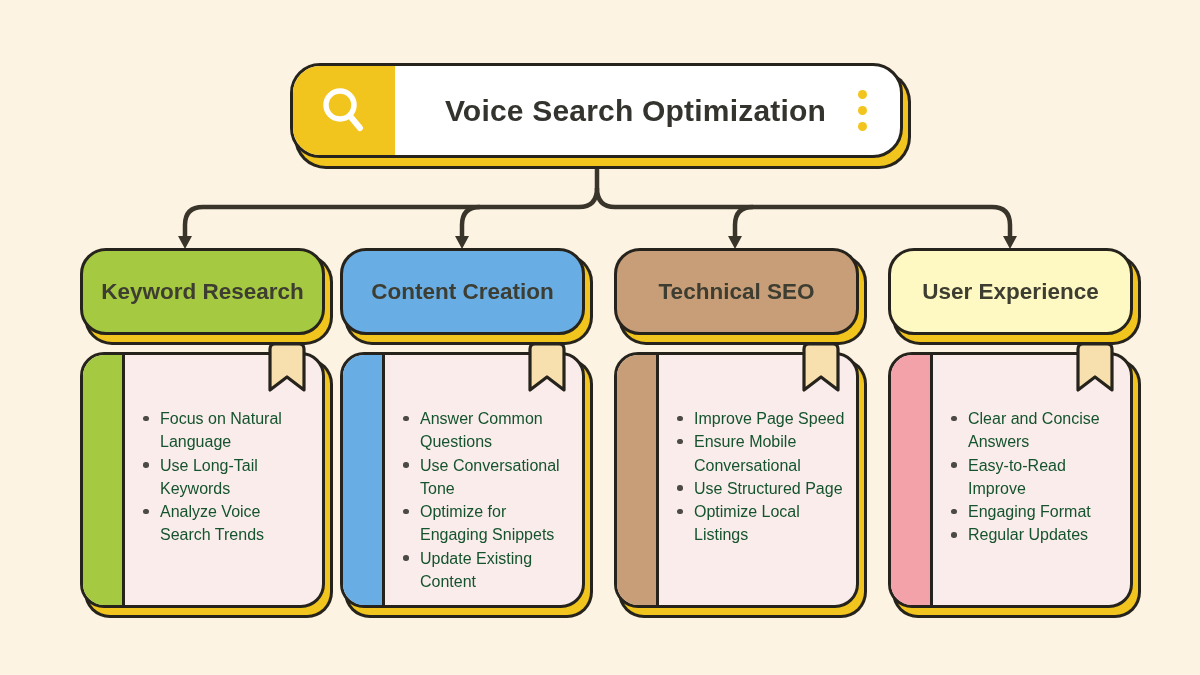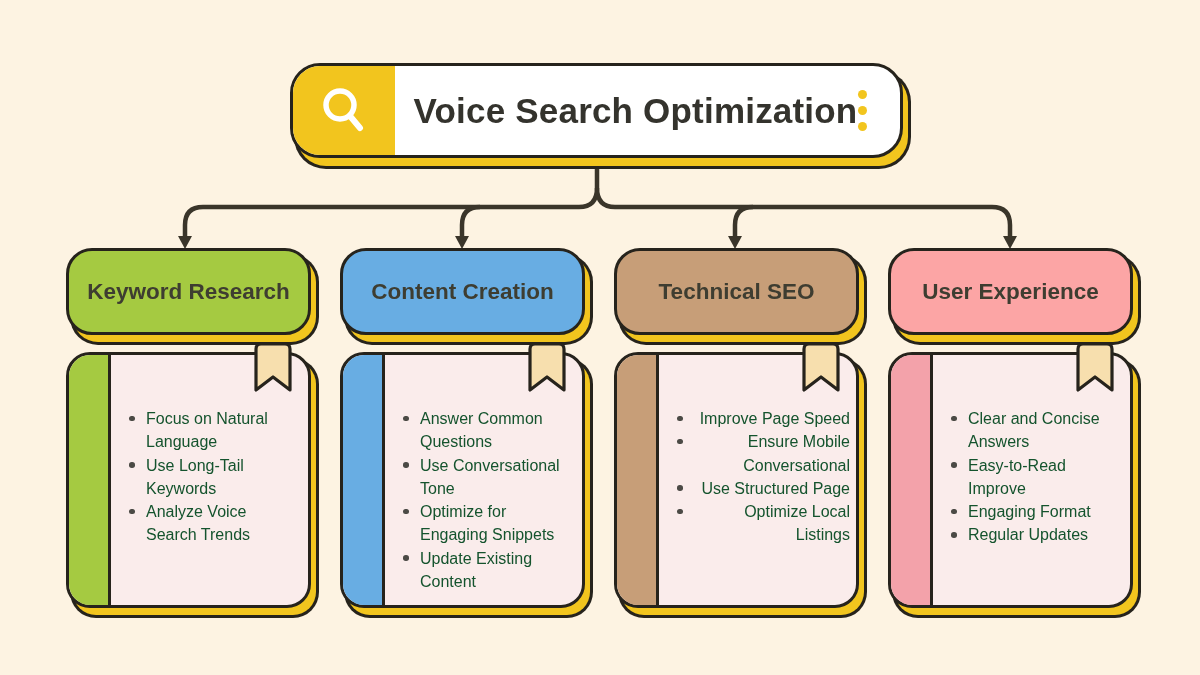--- a/index.html
+++ b/index.html
@@ -19,29 +19,29 @@
     position:absolute; left:290px; top:63px; width:613px; height:95px;
     background:#ffffff; border:3.5px solid #26231c; border-radius:30px;
     box-shadow:6px 9px 0 -1px #f2c51e, 6px 9px 0 2px #26231c;
     display:flex; align-items:center; overflow:hidden; z-index:2;
   }
   .search-left {
     width:102px; height:100%; background:#f2c51e; flex:0 0 auto;
     display:flex; align-items:center; justify-content:center;
   }
   .search-title {
-    flex:1; text-align:center; font-size:35px; font-weight:700;
+    flex:1; text-align:center; font-size:30px; font-weight:700;
     color:#34332d; letter-spacing:.2px; padding-left:18px;
   }
   .kebab { flex:0 0 auto; width:42px; display:flex; flex-direction:column; align-items:flex-start; gap:7px; }
   .kebab i { width:9px; height:9px; border-radius:50%; background:#f2c51e; display:block; }
 
   
   .branch { position:absolute; top:248px; width:245px; height:375px; z-index:2; }
-  .b0 { left:66px;text-decoration:underline; } .b1 { left:340px;text-decoration:underline; } .b2 { left:614px;text-align:right; } .b3 { left:888px; }
+  .b0 { left:80px;text-decoration:underline; } .b1 { left:340px;text-decoration:underline; } .b2 { left:614px; } .b3 { left:888px; }
 
   .branch-header {
     position:absolute; left:0; top:0; width:245px; height:87px;
     border:3.5px solid #26231c; border-radius:26px;
     box-shadow:6px 8px 0 -1px #f2c51e, 6px 8px 0 2px #26231c;
     display:flex; align-items:center; justify-content:center;
   }
   .branch-header span { font-size:22.5px; font-weight:700; color:#3e3d31; }
 
   .card {
@@ -160,21 +160,21 @@
 Listings</li>
         </ul>
       </div>
     </div>
     <svg class="bookmark" width="40" height="52" viewBox="0 0 40 52">
       <path d="M3 8 Q3 3 8 3 L32 3 Q37 3 37 8 L37 49 L20 36 L3 49 Z" fill="#f7dfae" stroke="#26231c" stroke-width="3.2" stroke-linejoin="round"></path>
     </svg>
   </div>
 
   <div class="branch b3">
-    <div class="branch-header" style="background-color: #fca5a5;">
+    <div class="branch-header" style="background-color: #fef9c3;">
       <span>User Experience</span>
     </div>
     <div class="card">
       <div class="spine" style="background-color: rgb(243, 162, 170);"></div>
       <div class="card-body">
         <ul>
           <li>Clear and Concise
 Answers</li>
           <li>Easy-to-Read
 Improve</li>

